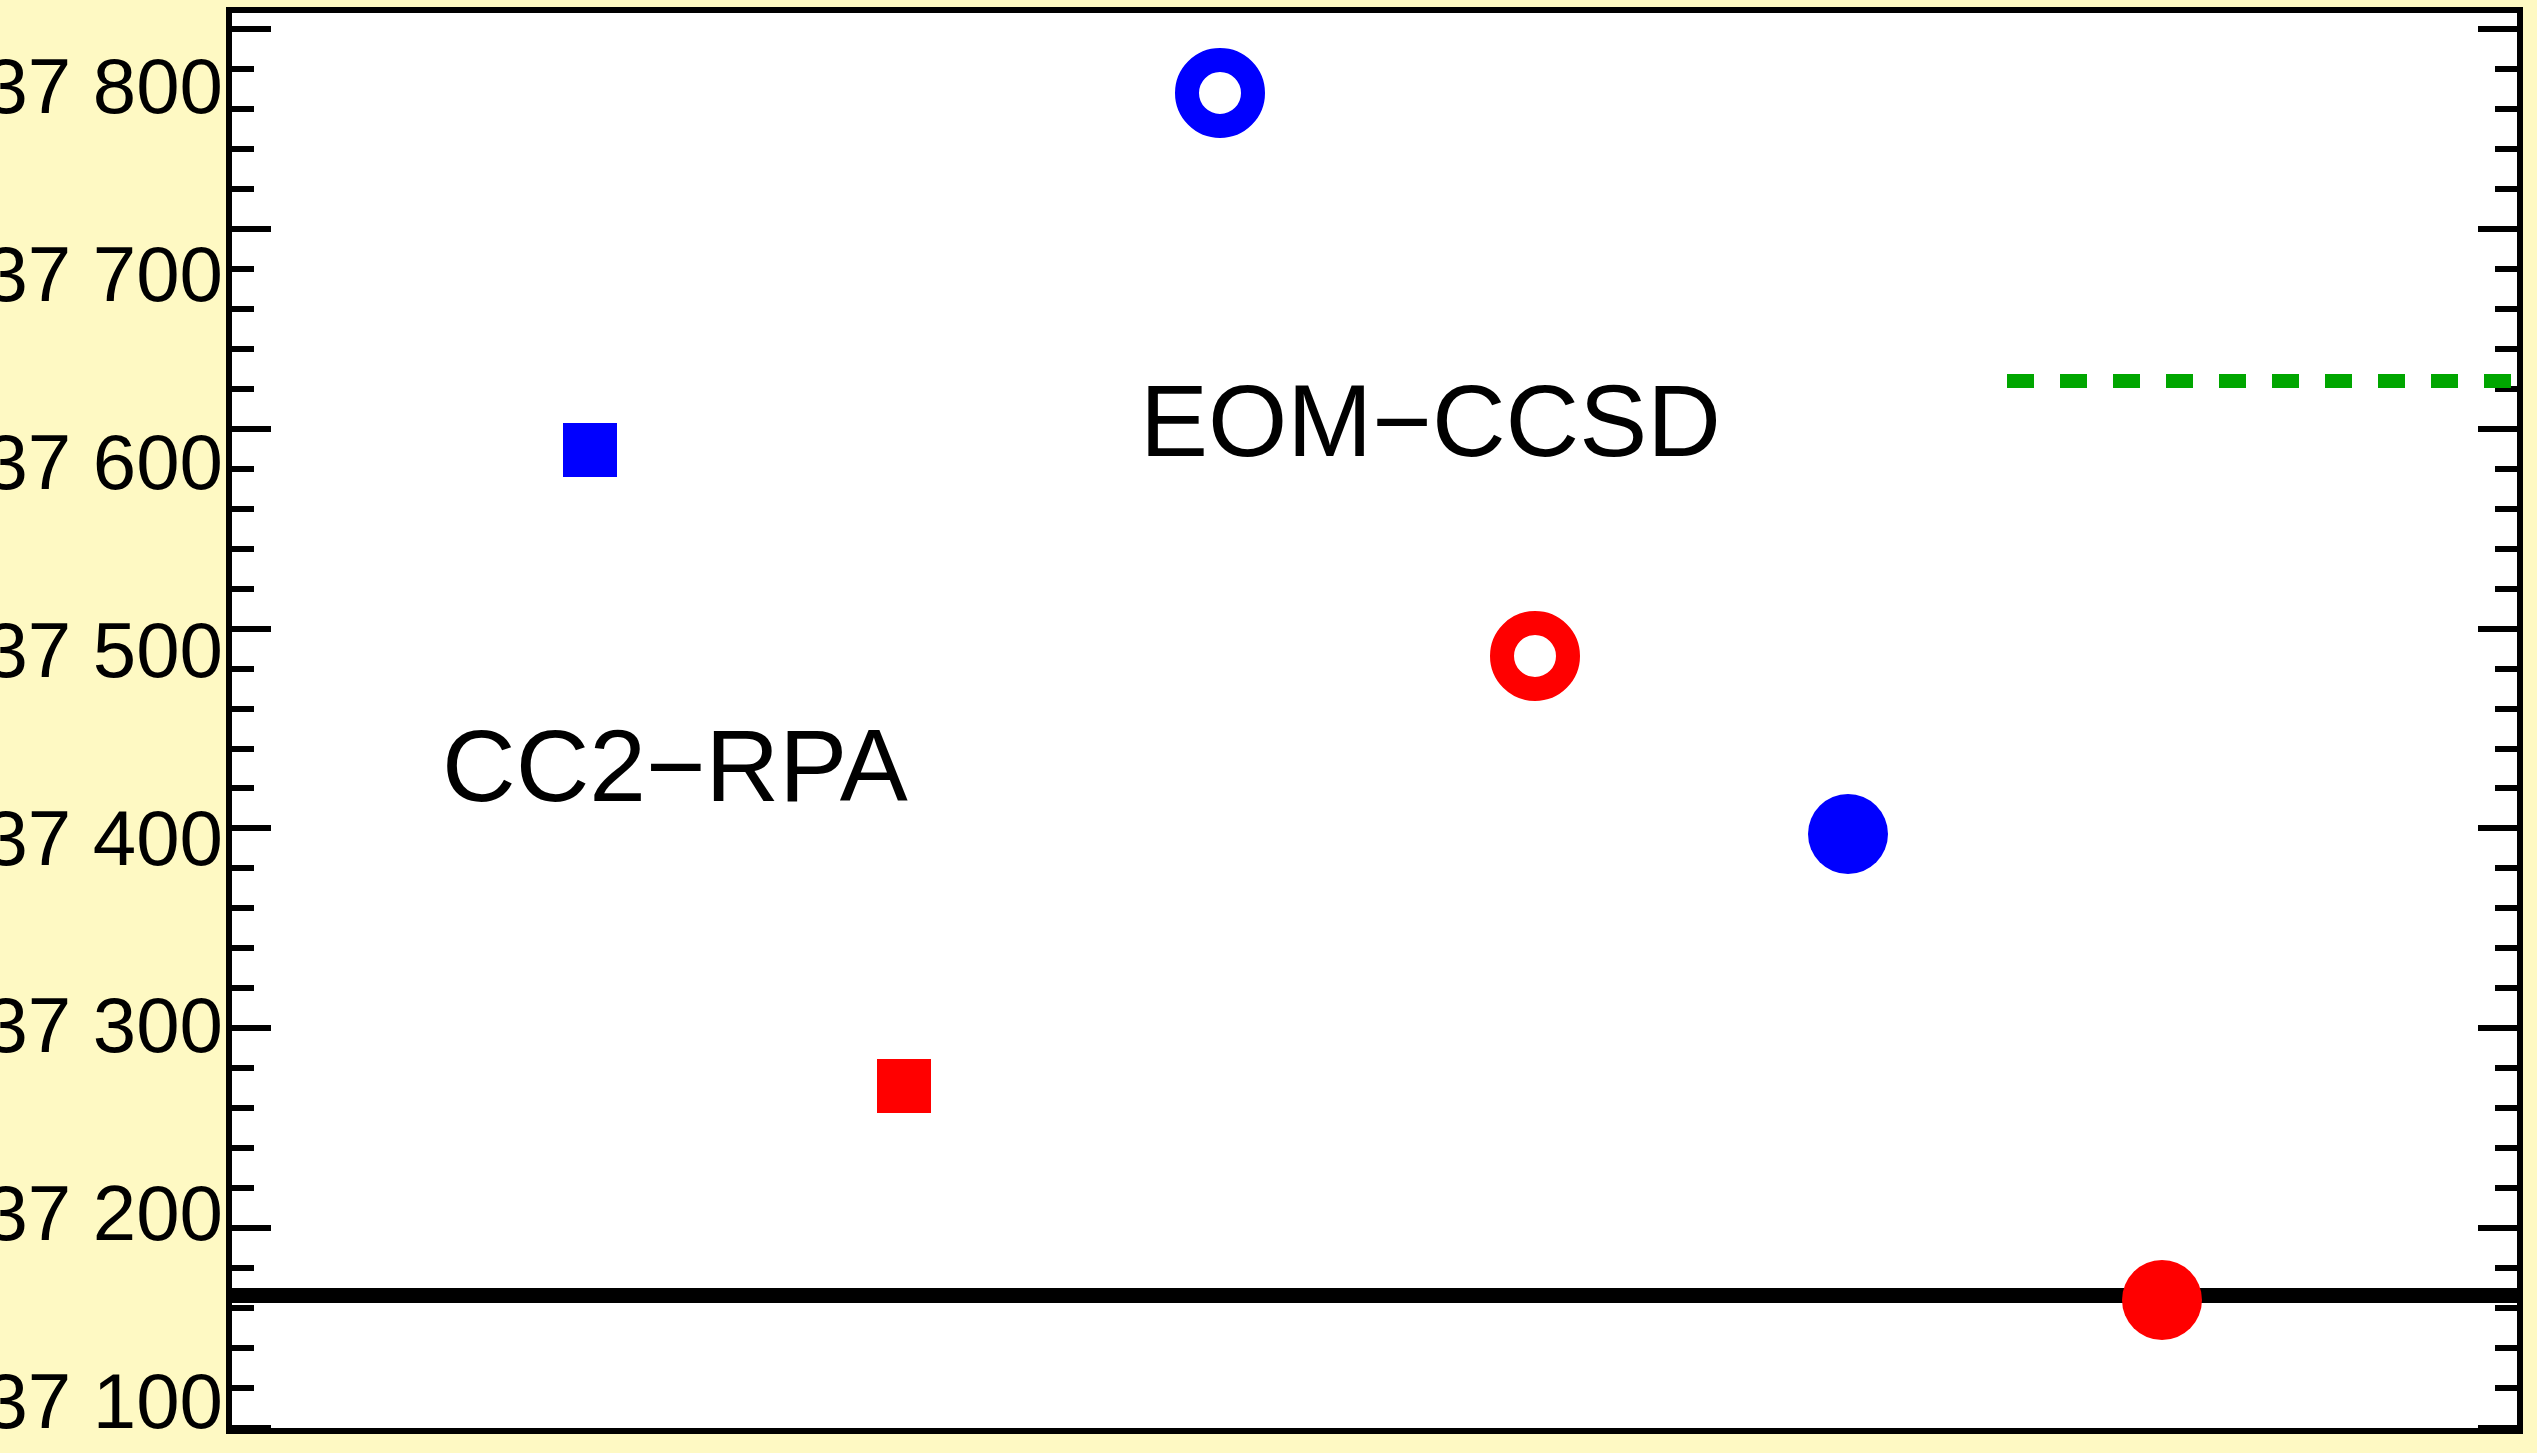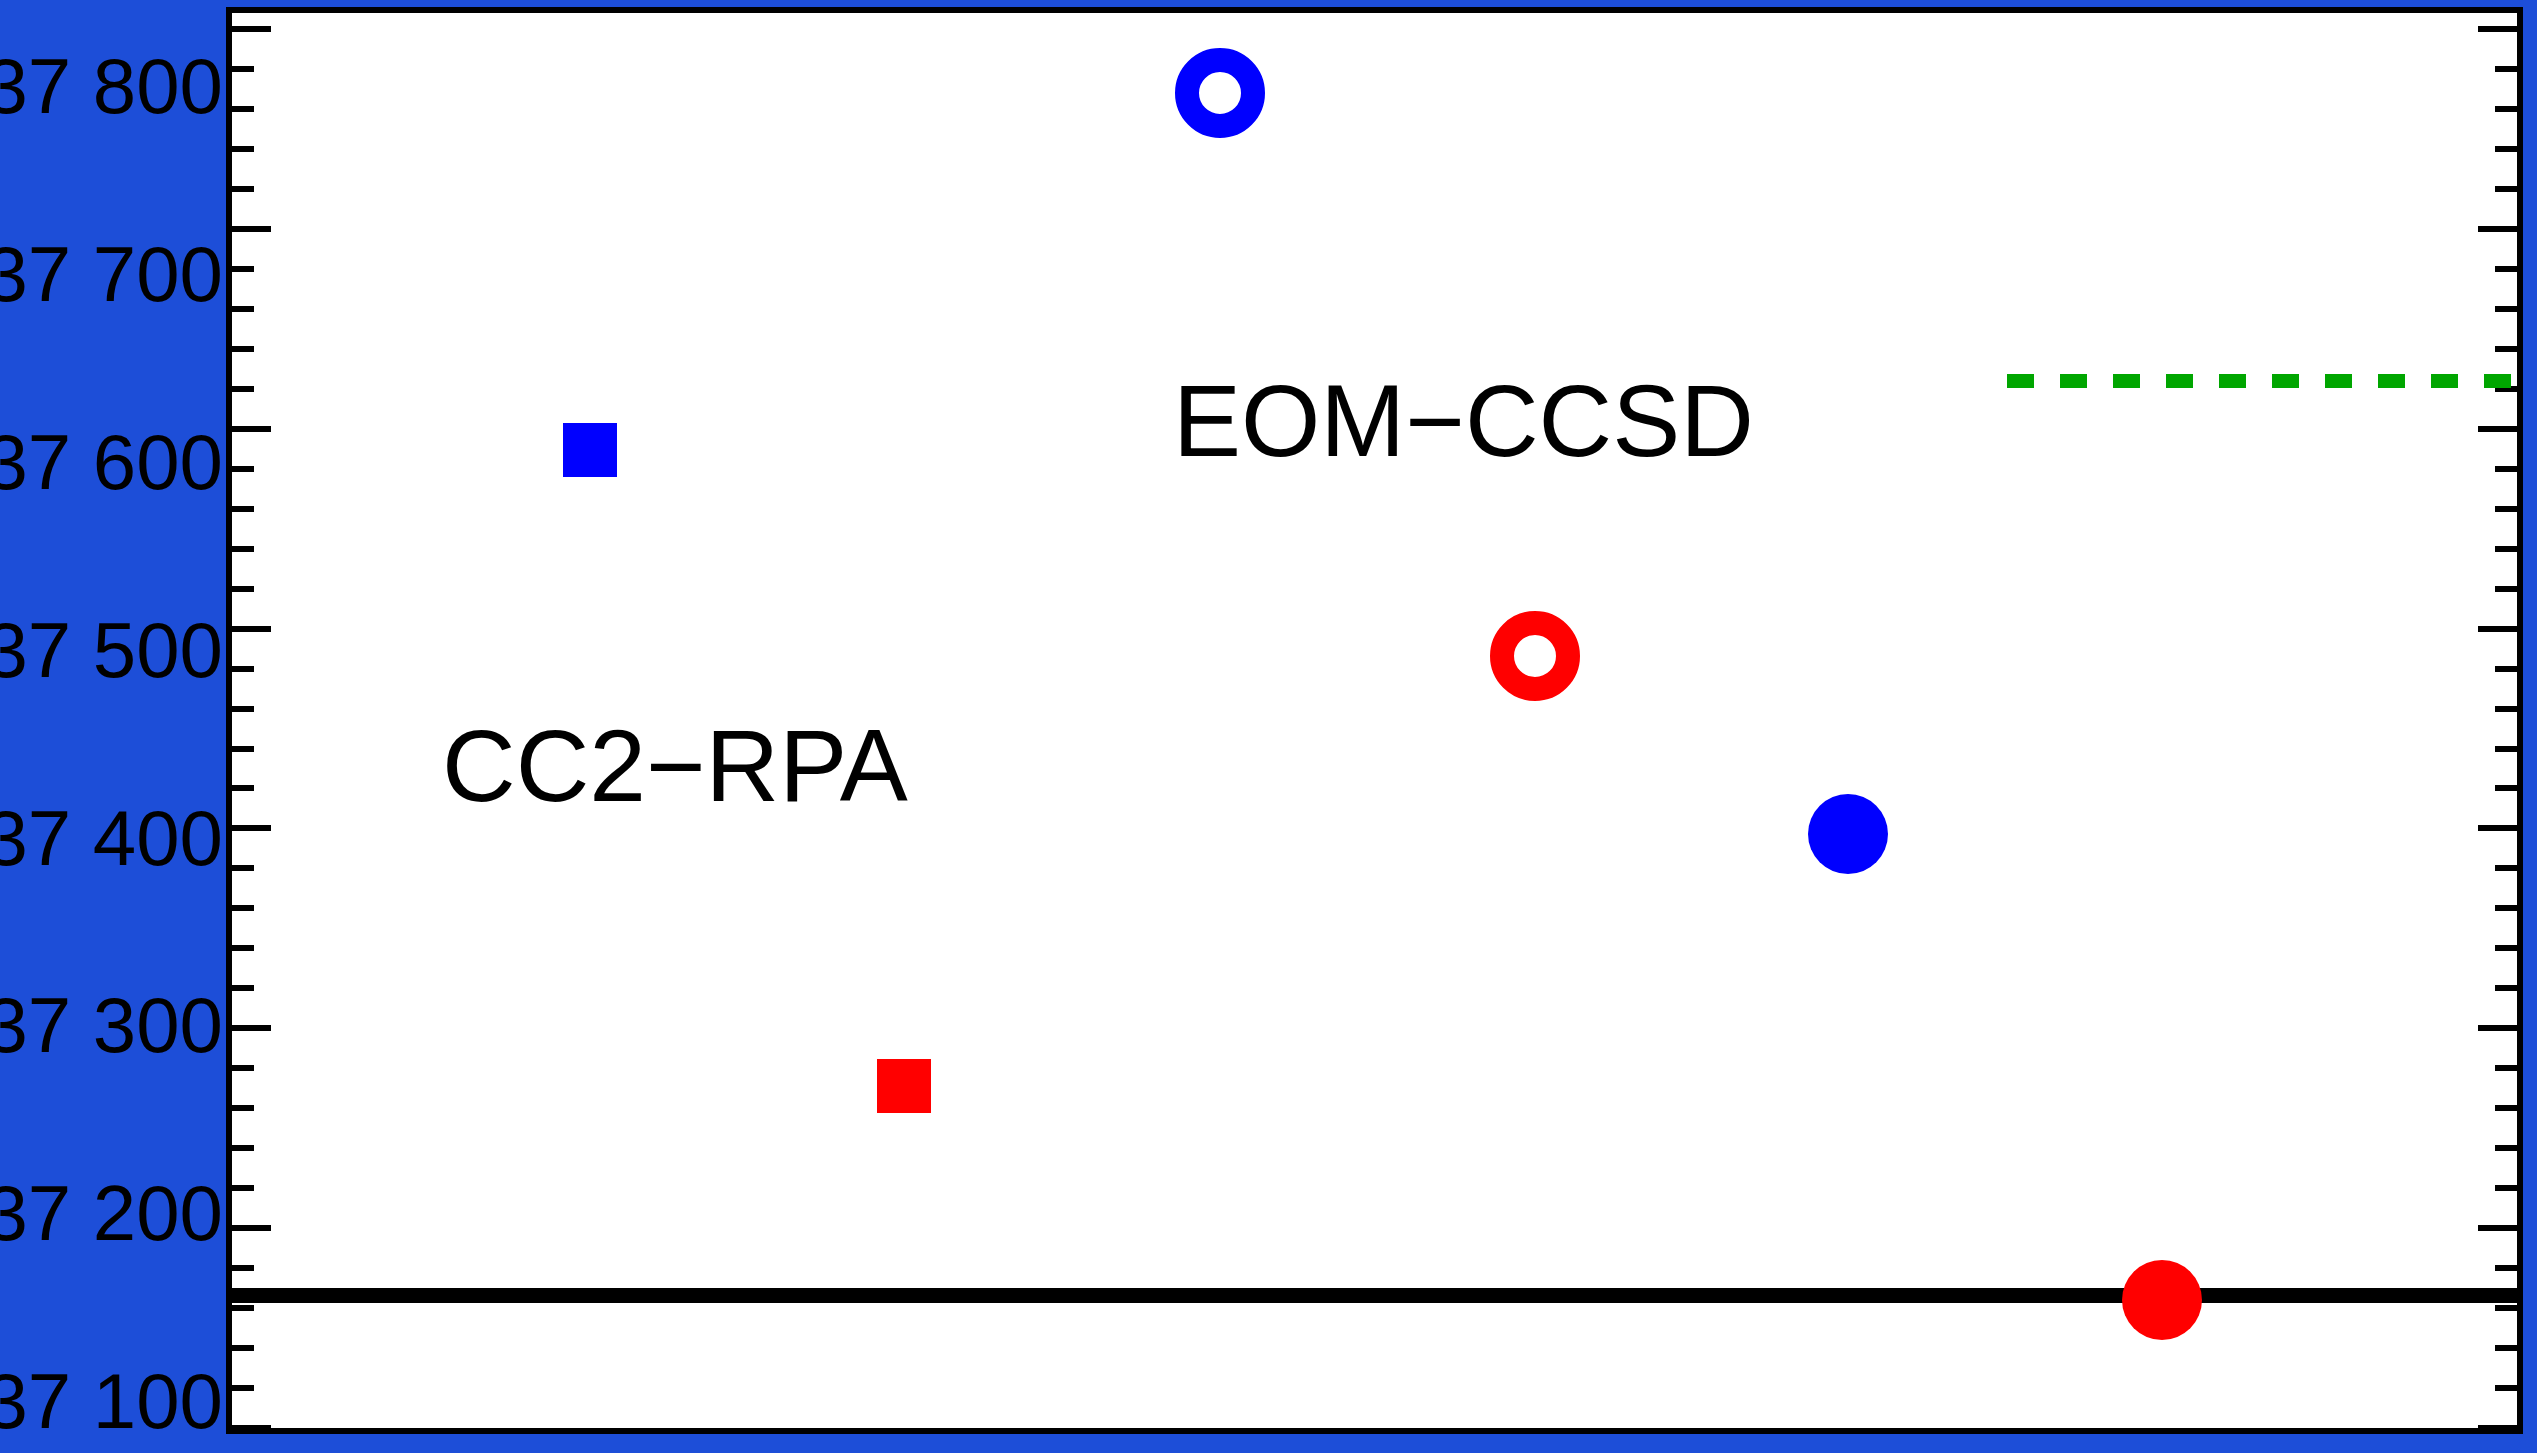--- a/index.html
+++ b/index.html
@@ -7,21 +7,21 @@
     padding: 0;
     background: #ffffff;
   }
   body {
     font-family: "Liberation Sans", sans-serif;
   }
   #figure {
     position: relative;
     width: 2538px;
     height: 1453px;
-    background: #1d4ed8;
+    background: #fef9c3;
     overflow: hidden;
   }
   
   #plot-frame {
     position: absolute;
     left: 226px;
     top: 6.8px;
     width: 2297px;
     height: 1427px;
     box-sizing: border-box;
@@ -196,16 +196,16 @@
     <div id="markers-layer">
         <div class="marker square" style="background: rgb(0, 0, 255); left: 331px; top: 410px;"></div>
         <div class="marker square" style="background: rgb(255, 0, 0); left: 645px; top: 1046px;"></div>
         <div class="marker circle-open" style="border-color: rgb(0, 0, 255); left: 943px; top: 35px;"></div>
         <div class="marker circle-open" style="border-color: rgb(255, 0, 0); left: 1258px; top: 598px;"></div>
         <div class="marker circle-filled" style="background: rgb(0, 0, 255); left: 1576px; top: 781px;"></div>
         <div class="marker circle-filled" style="background: rgb(255, 0, 0); left: 1890px; top: 1247px;"></div>
       </div>
 
     <div class="annotation" style="left:210px; top:702px;">CC2−RPA</div>
-    <div class="annotation" style="left:941px; top:357px;">EOM−CCSD</div>
+    <div class="annotation" style="left:908px; top:357px;">EOM−CCSD</div>
   </div>
 </div>
 
 
 </body></html>

